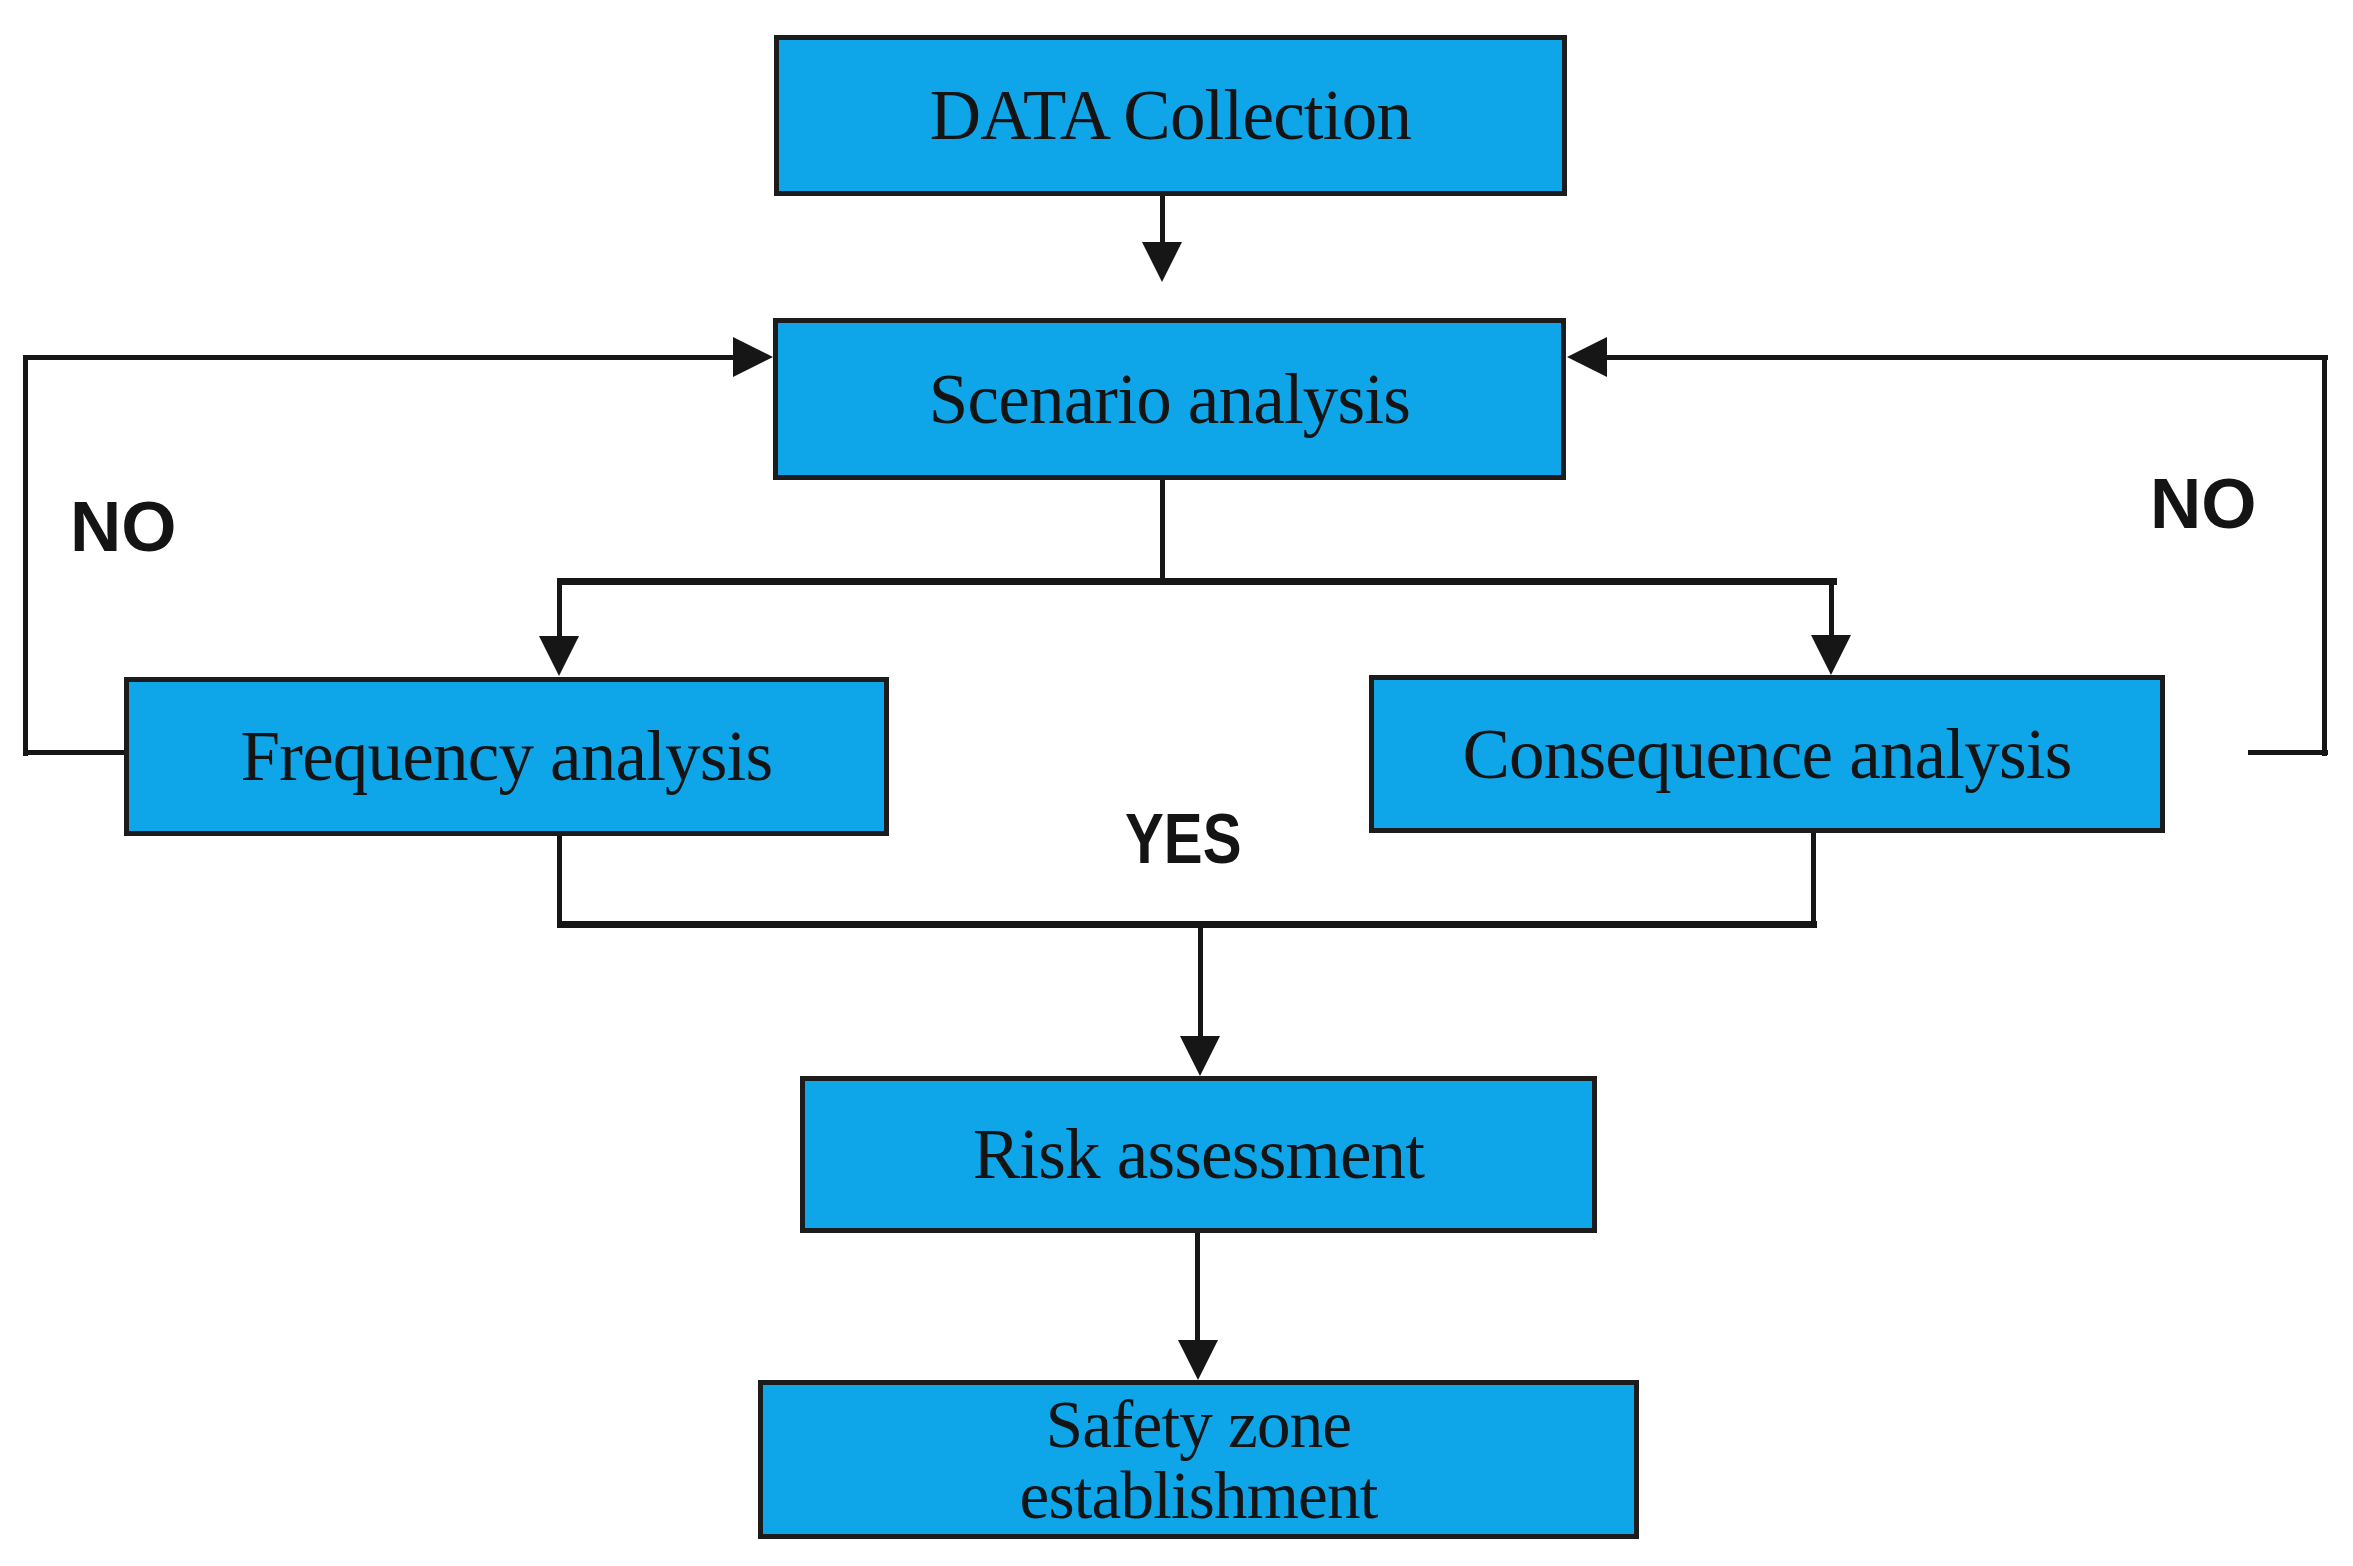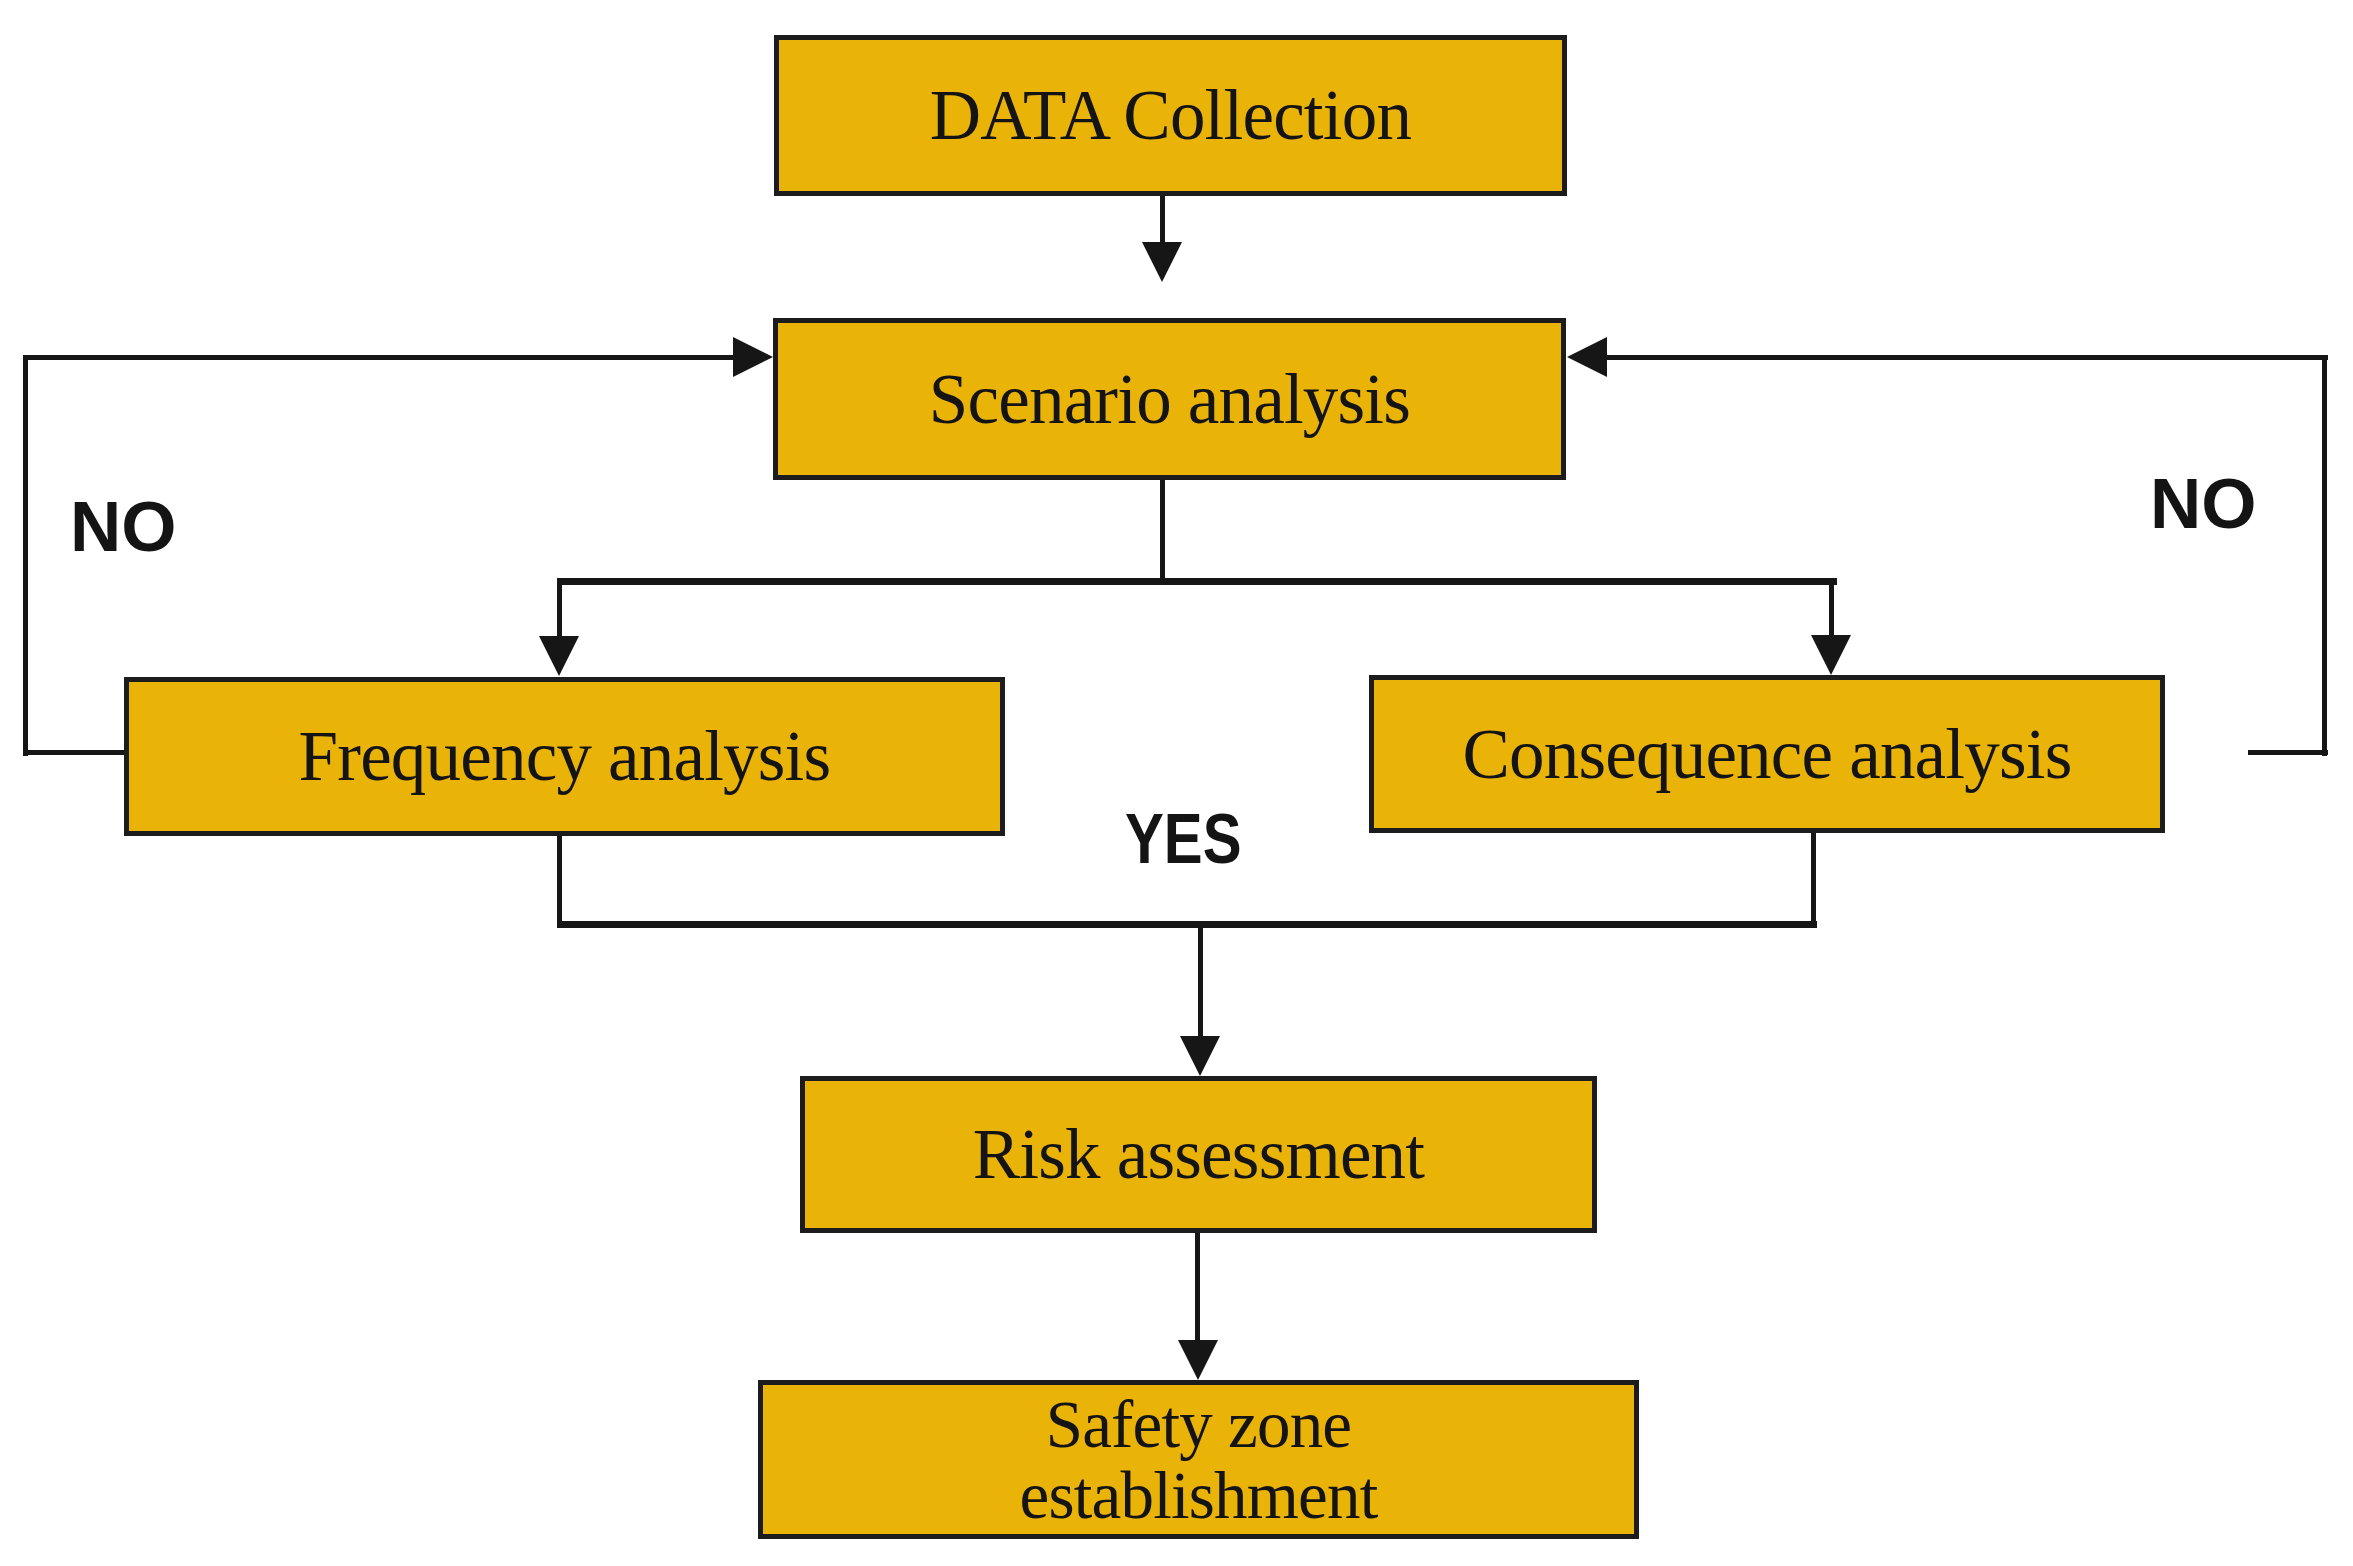--- a/index.html
+++ b/index.html
@@ -13,21 +13,21 @@
     position:relative;
     width:2354px;height:1567px;
     background:var(--bg);
     overflow:hidden;
     font-family:"Liberation Serif", serif;
   }
   .node{
     position:absolute;
     box-sizing:border-box;
     border:5.4px solid var(--border);
-    background:#eab308;
+    background:#0ea5e9;
     display:flex;align-items:center;justify-content:center;
     text-align:center;
     color:var(--text);
     font-size:71px;
     letter-spacing:-0.8px;
     line-height:1.05;
   }
   .node .lbl{white-space:pre-line;}
   .edge{
     position:absolute;
@@ -98,21 +98,21 @@
   <div class="ah down" style="left:1178px;top:1340px;"></div>
 
   <div class="node" style="left:774px;top:35px;width:793px;height:161px;">
     <span class="lbl">DATA Collection</span>
   </div>
 
   <div class="node" style="left:773px;top:282px;width:793px;height:162px;margin-top:36px;">
     <span class="lbl">Scenario analysis</span>
   </div>
 
-  <div class="node" style="left:124px;top:677px;width:881px;height:159px;">
+  <div class="node" style="left:124px;top:677px;width:765px;height:159px;">
     <span class="lbl">Frequency analysis</span>
   </div>
 
   <div class="node" style="left:1369px;top:675px;width:796px;height:158px;">
     <span class="lbl">Consequence analysis</span>
   </div>
 
   <div class="node" style="left:800px;top:1076px;width:797px;height:157px;">
     <span class="lbl">Risk assessment</span>
   </div>

